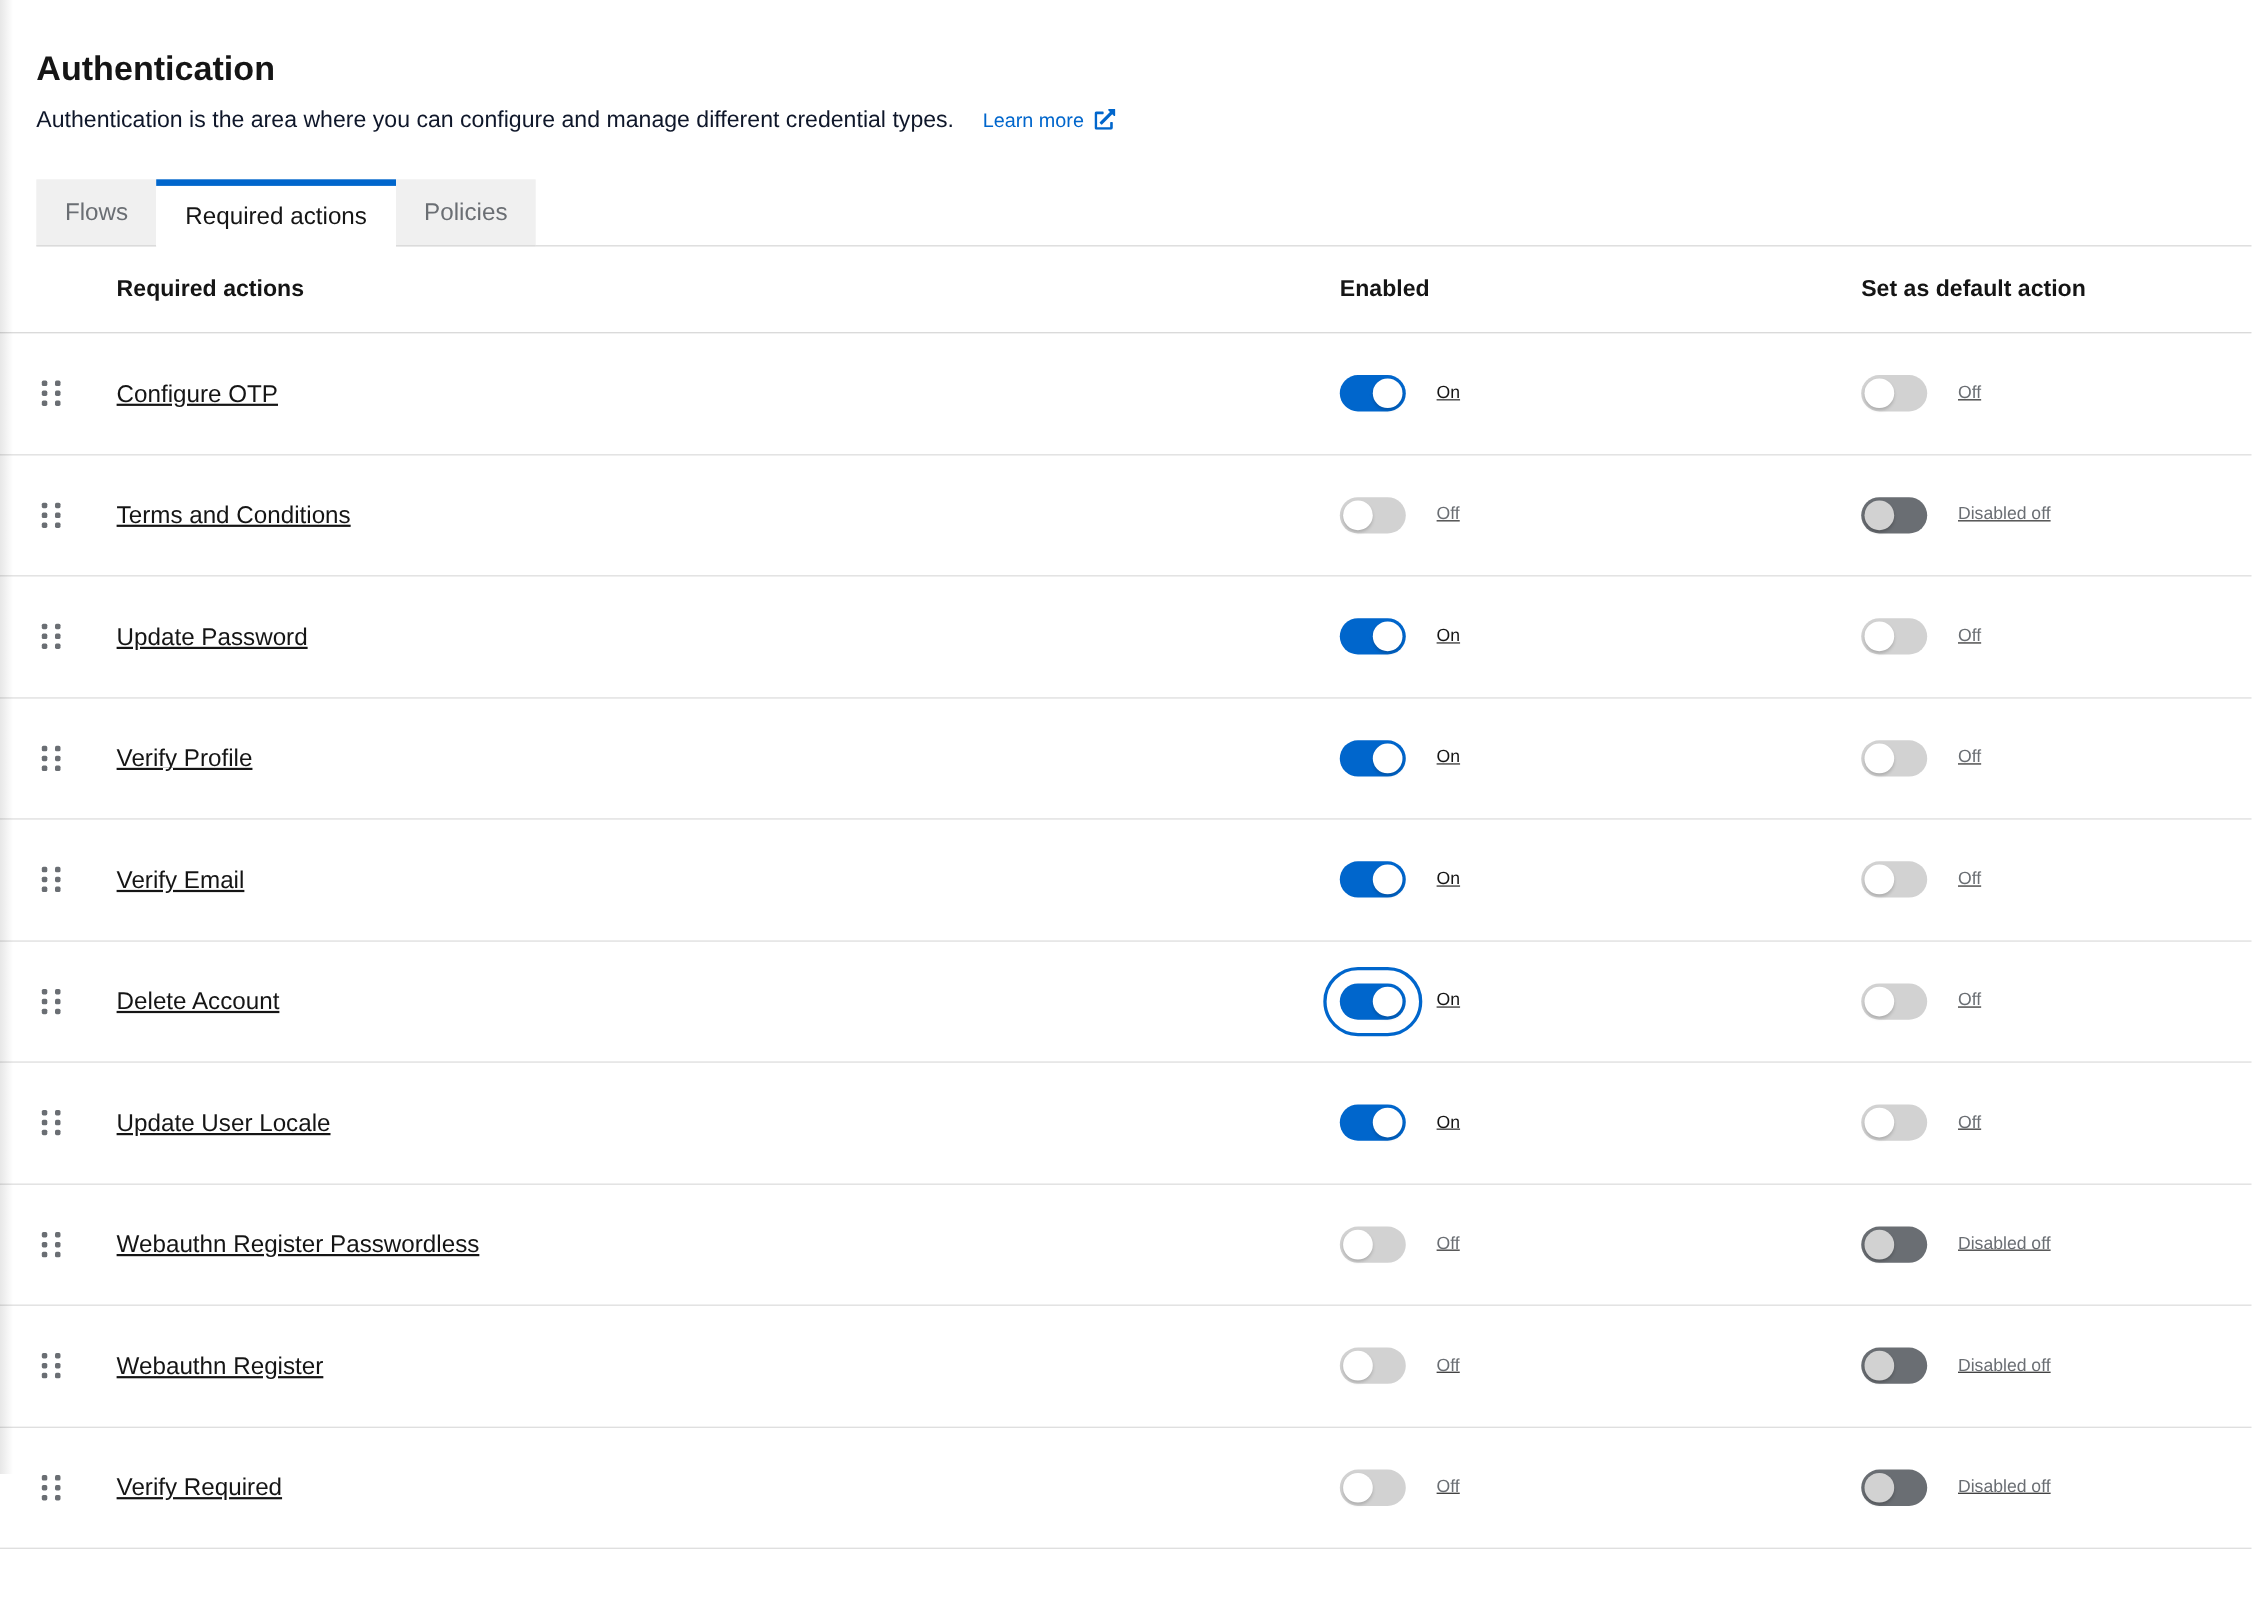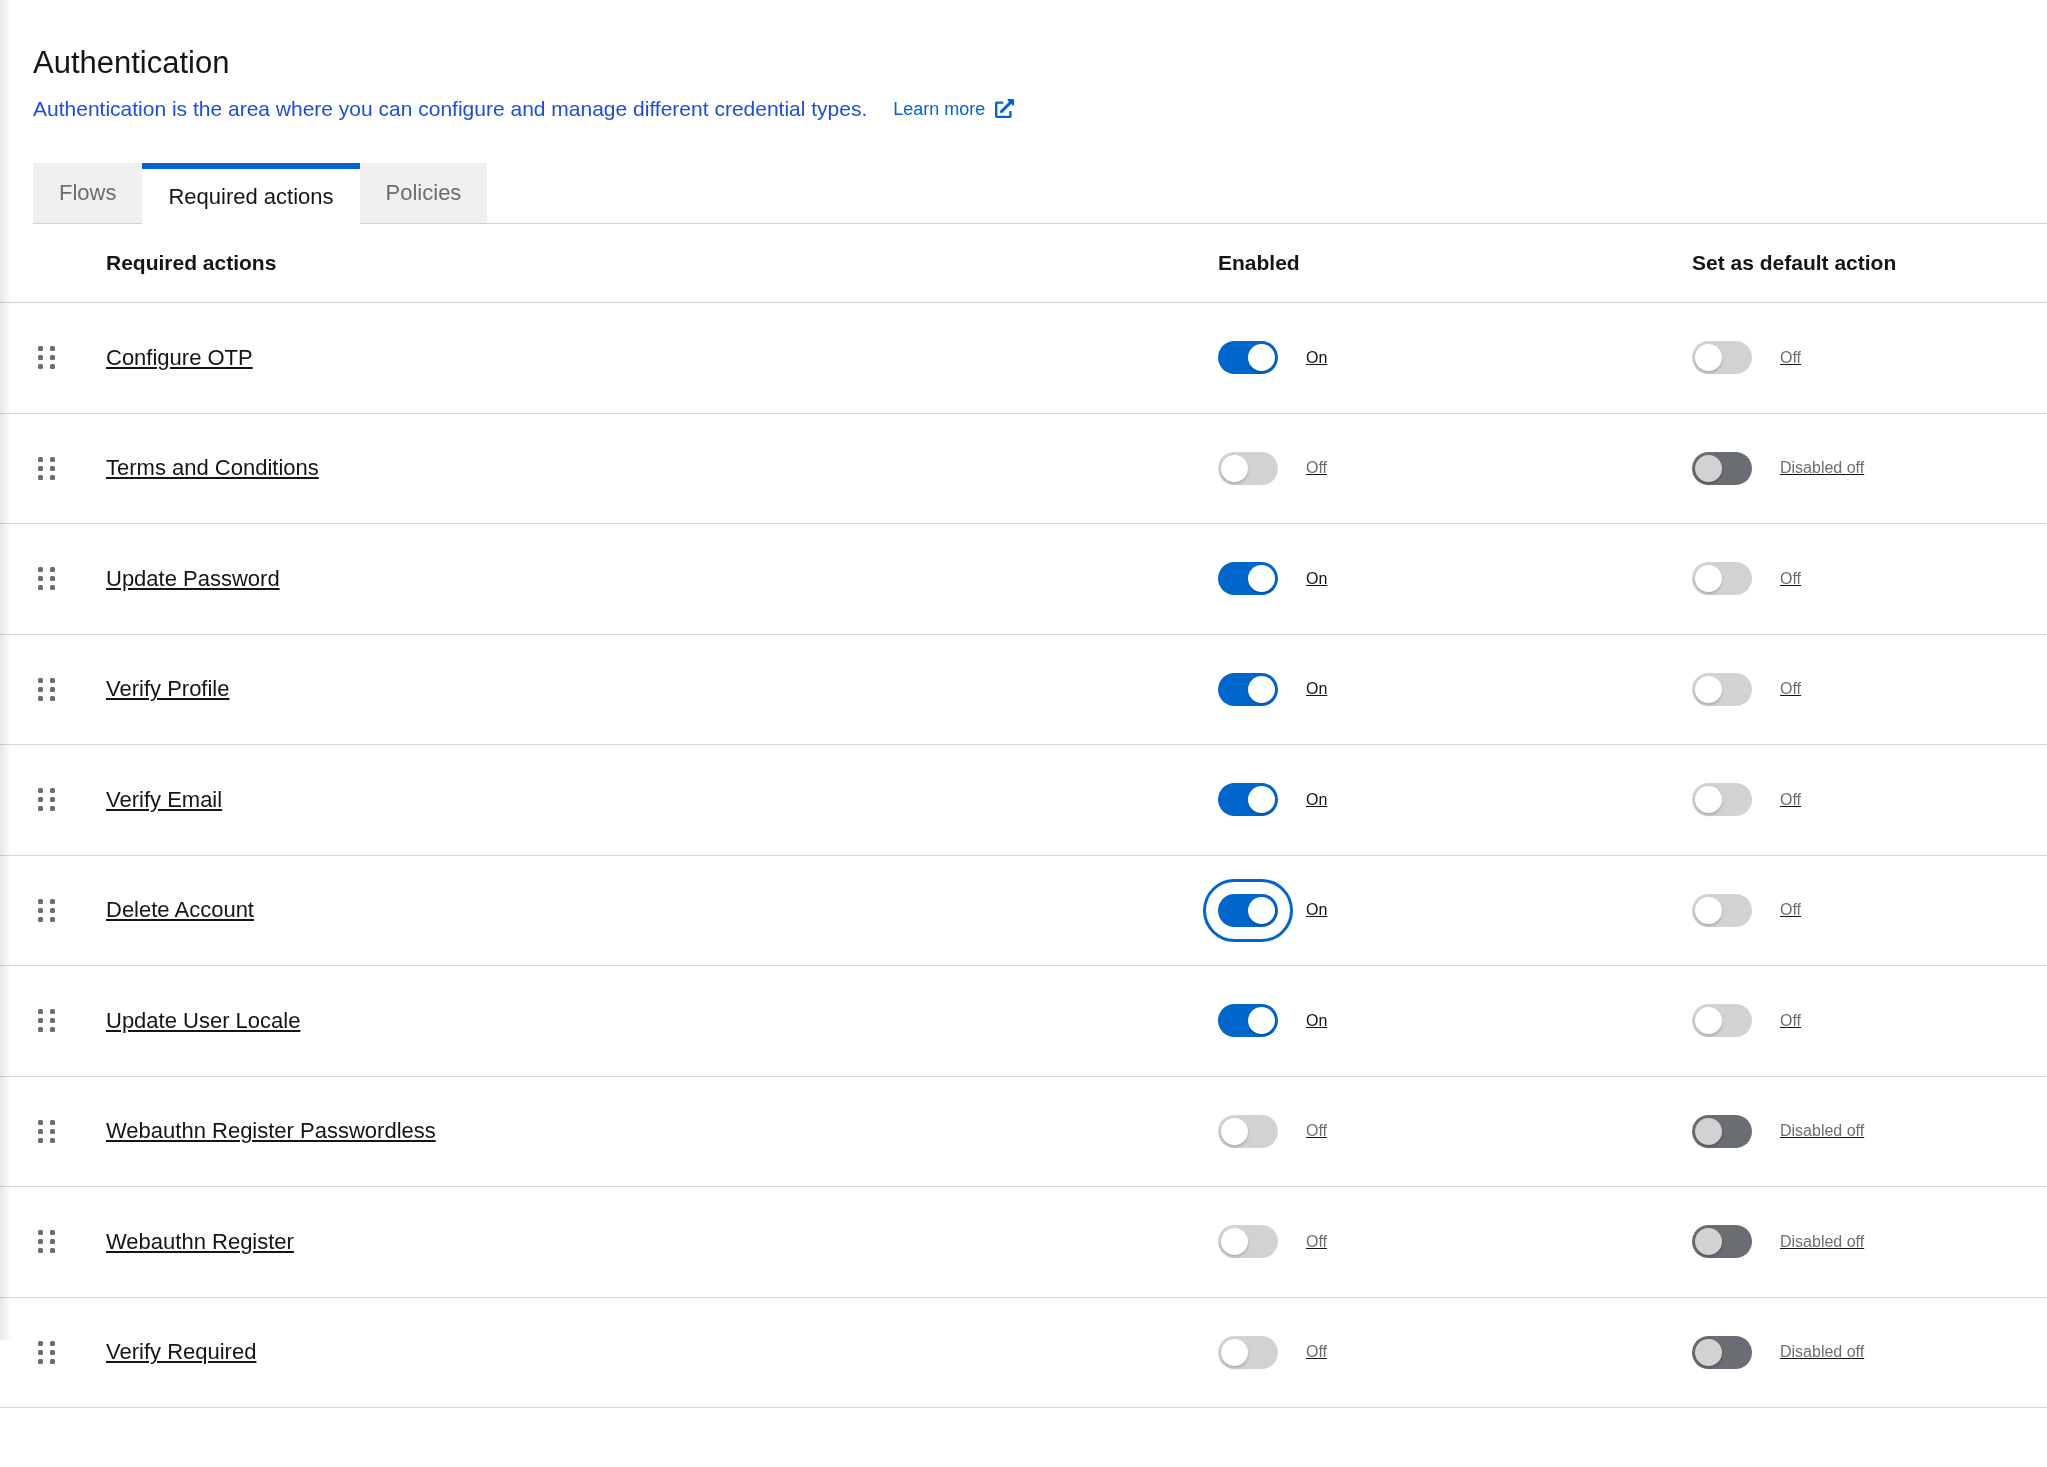--- a/index.html
+++ b/index.html
@@ -8,23 +8,23 @@
     font-family:"Liberation Sans", sans-serif;color:#151515;
     -webkit-font-smoothing:antialiased;
   }
   
   .left-shade{
     position:absolute;left:0;top:0;width:12px;height:1340px;z-index:10;pointer-events:none;
     background:linear-gradient(to right, rgba(21,21,21,0.10), rgba(21,21,21,0));
   }
   
   .page-header{padding:44px 33px 0 33px;}
-  .page-title{margin:0;font-size:31px;line-height:38px;font-weight:400;color:#151515;}
+  .page-title{margin:0;font-size:31px;line-height:38px;font-weight:700;color:#151515;}
   .subtitle-row{display:flex;align-items:center;margin-top:13px;}
-  .page-desc{font-size:21px;line-height:28px;color:#1d4ed8;}
+  .page-desc{font-size:21px;line-height:28px;color:#0f172a;}
   .learn-more{display:inline-flex;align-items:flex-start;margin-left:26px;color:#0066cc;
     font-size:18px;text-decoration:none;cursor:pointer;}
   .learn-more svg{width:19px;height:19px;margin-left:10px;fill:currentColor;}
   
   .tabbar{display:flex;height:61px;margin-top:40px;align-items:stretch;}
   .tab-spacer{width:33px;}
   .tab{
     display:flex;align-items:center;justify-content:center;box-sizing:border-box;
     padding:0 26px;font-size:22px;background:#f0f0f0;color:#6a6e73;
     border-bottom:1px solid #d2d2d2;cursor:pointer;white-space:nowrap;

